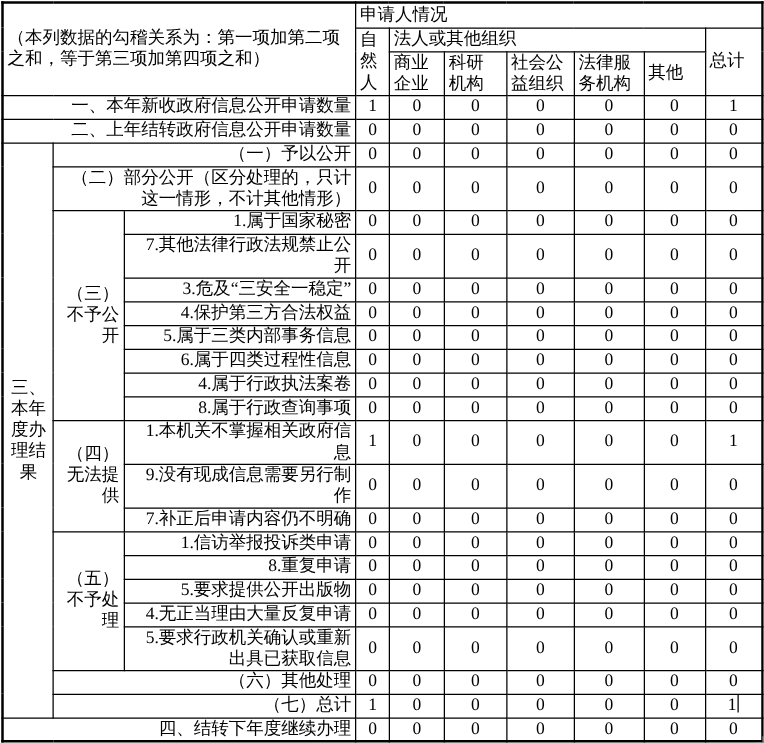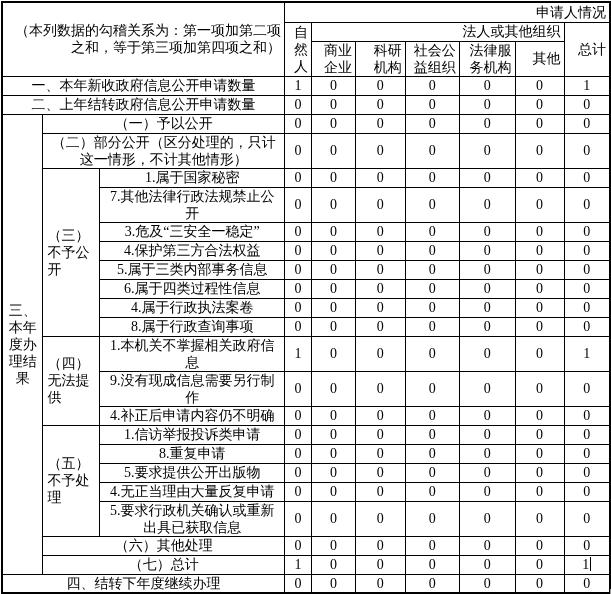--- a/index.html
+++ b/index.html
@@ -2,25 +2,25 @@
 <html><head>
 <meta charset="utf-8">
 <style>
   html,body{margin:0;padding:0;background:#fff;}
   body{font-family:"Liberation Serif","DejaVu Serif",serif;color:#000;}
   .wrap{position:relative;width:611px;height:594px;background:#fff;}
   table{border-collapse:collapse;table-layout:fixed;margin:1px 0 0 1px;
         border:2px solid #000;}
   td{border:1px solid #000;font-size:14px;line-height:17px;
      padding:0 3px;vertical-align:middle;overflow:hidden;background:#fff;}
-  td.note{text-align:right;white-space:pre-line;font-size:14px;}
-  td.hc{text-align:right;white-space:pre-line;}
+  td.note{text-align:left;white-space:pre-line;font-size:14px;}
+  td.hc{text-align:left;white-space:pre-line;}
   td.num{text-align:center;font-family:"Liberation Serif","DejaVu Serif",serif;}
-  td.lbl{text-align:center;}
-  td.mid{text-align:left;padding:0 4px;}
+  td.lbl{text-align:right;}
+  td.mid{text-align:right;padding:0 4px;}
   td.vlbl{text-align:center;padding:0 5px;margin-top:12px;}
   tr.h20{height:20px;} tr.h19{height:19px;} tr.h34{height:34px;}
   tbody tr{height:19px;}
   tbody tr.dbl{height:34px;}
   .caret{display:inline-block;width:1px;height:14px;background:#000;
          vertical-align:-2px;margin-left:1px;}
   .handle{position:absolute;left:605px;top:588px;width:5px;height:5px;
           border-right:2px solid #999;border-bottom:2px solid #999;}
 </style>
 </head>
@@ -203,21 +203,21 @@
           <td class="lbl">9.没有现成信息需要另行制作</td>
           <td class="num">0</td>
           <td class="num">0</td>
           <td class="num">0</td>
           <td class="num">0</td>
           <td class="num">0</td>
           <td class="num">0</td>
           <td class="num">0</td>
         </tr>
         <tr>
-          <td class="lbl">4.补正后申请内容仍不明确</td>
+          <td class="lbl">7.补正后申请内容仍不明确</td>
           <td class="num">0</td>
           <td class="num">0</td>
           <td class="num">0</td>
           <td class="num">0</td>
           <td class="num">0</td>
           <td class="num">0</td>
           <td class="num">0</td>
         </tr>
         <tr>
           <td rowspan="5" class="mid">（五）不予处理</td>

